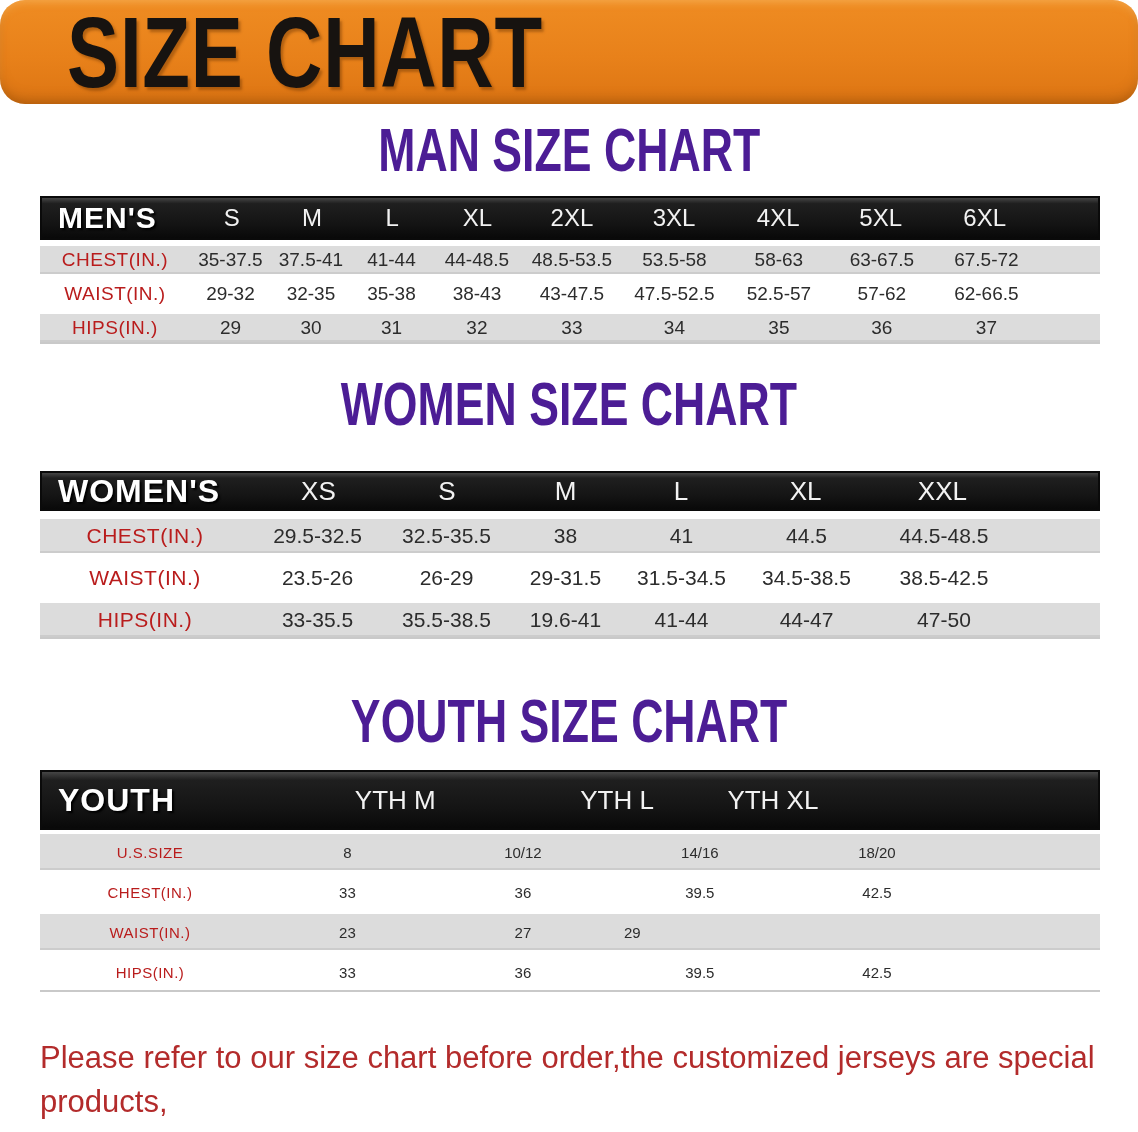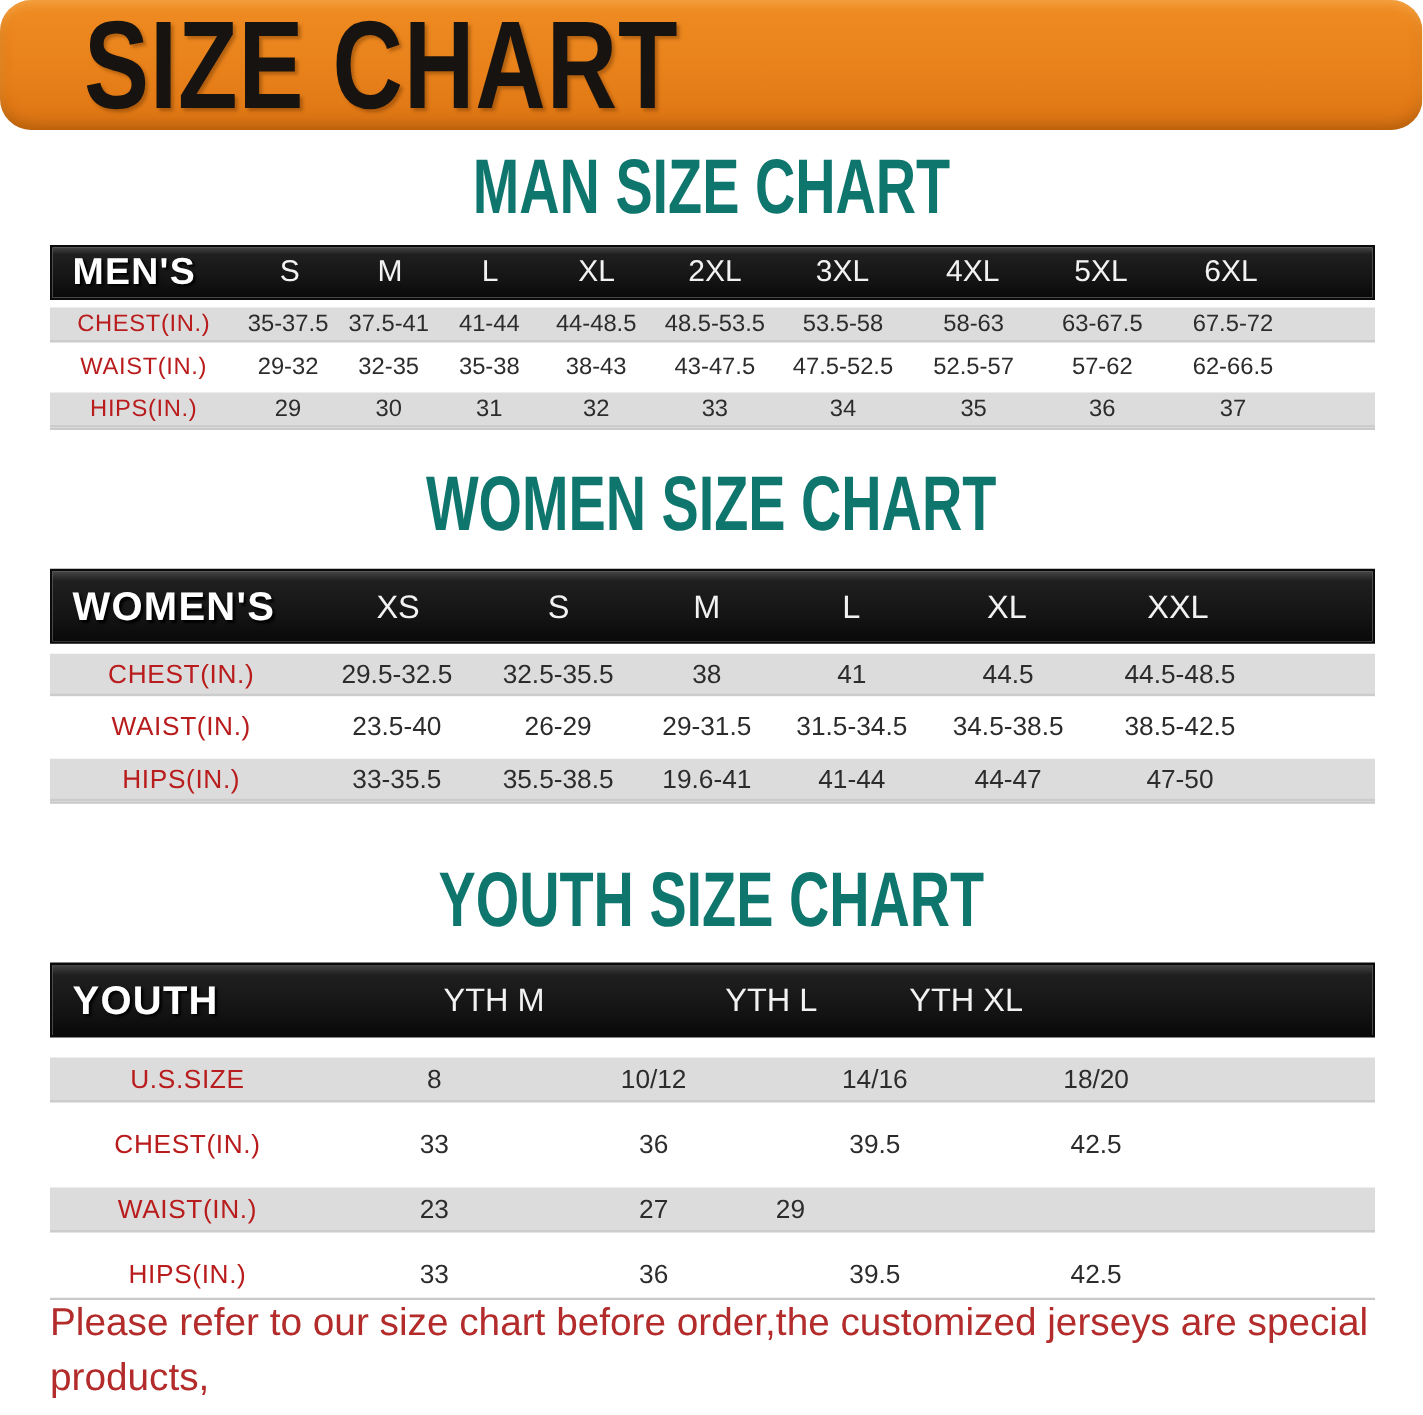--- a/index.html
+++ b/index.html
@@ -16,21 +16,21 @@
   .banner-title{
     font-size:100px;font-weight:700;line-height:104px;color:#171310;
     display:inline-block;transform:scaleX(.78);transform-origin:center;
     letter-spacing:1px;white-space:nowrap;
     text-shadow:3px 3px 3px rgba(95,45,0,.4);
   }
 
   
   .section-heading{
     position:absolute;left:0;width:1138px;text-align:center;
-    font-weight:700;font-size:62px;line-height:52px;color:#0f766e;margin:0;
+    font-weight:700;font-size:62px;line-height:52px;color:#4c1d95;margin:0;
   }
   .section-heading > span{display:inline-block;transform:scaleX(.72);transform-origin:center;white-space:nowrap;}
   .heading-men{top:124px;}
   .heading-women{top:378px;}
   .heading-youth{top:695px;}
 
   
   .size-table{position:absolute;left:40px;width:1060px;border-bottom:2px solid #c9c9c9;}
   .table-men{top:196px;}
   .table-women{top:455px;}
@@ -55,30 +55,30 @@
   
   .table-men .trow{grid-template-columns:14.15% 7.64% 7.55% 7.64% 8.49% 9.43% 9.91% 9.81% 9.62% 15.76%;}
   .table-men .trow > .cell:last-child{padding-right:60px;box-sizing:border-box;}
   .table-men .thead{height:44px;font-size:24px;}
   .table-men .thead .head-label{font-size:30px;}
   .table-men .tdata{height:28px;margin-top:6px;font-size:19px;}
 
   
   .table-women .trow{grid-template-columns:19.81% 12.74% 11.60% 10.85% 11.04% 12.55% 21.41%;}
   .table-women .trow > .cell:last-child{padding-right:85px;box-sizing:border-box;}
-  .table-women .thead{height:60px;font-size:26px;}
+  .table-women .thead{height:40px;font-size:26px;margin-top:16px;}
   .table-women .thead .head-label{font-size:32px;}
   .table-women .tdata{height:34px;margin-top:8px;font-size:21px;}
 
   
   .table-youth .trow{grid-template-columns:20.75% 16.51% 16.60% 16.79% 29.35%;}
   .table-youth .trow > .cell:last-child{padding-right:135px;box-sizing:border-box;}
   .table-youth .thead{height:60px;font-size:26px;gap:47px;}
   .table-youth .thead .head-label{font-size:32px;}
-  .table-youth .tdata{height:36px;margin-top:16px;font-size:21px;}
+  .table-youth .tdata{height:36px;margin-top:4px;font-size:15px;}
 
   
   .footer-note{
     position:absolute;left:40px;top:1036px;width:1080px;
     color:#b32b2b;font-size:31px;line-height:44px;letter-spacing:0;
   }
 </style>
 </head>
 <body>
 
@@ -159,21 +159,21 @@
         <div class="cell label-cell">CHEST(IN.)</div>
         <div class="cell value-cell">29.5-32.5</div>
         <div class="cell value-cell">32.5-35.5</div>
         <div class="cell value-cell">38</div>
         <div class="cell value-cell">41</div>
         <div class="cell value-cell">44.5</div>
         <div class="cell value-cell">44.5-48.5</div>
       </div>
       <div class="trow tdata white">
         <div class="cell label-cell">WAIST(IN.)</div>
-        <div class="cell value-cell">23.5-40</div>
+        <div class="cell value-cell">23.5-26</div>
         <div class="cell value-cell">26-29</div>
         <div class="cell value-cell">29-31.5</div>
         <div class="cell value-cell">31.5-34.5</div>
         <div class="cell value-cell">34.5-38.5</div>
         <div class="cell value-cell">38.5-42.5</div>
       </div>
       <div class="trow tdata gray">
         <div class="cell label-cell">HIPS(IN.)</div>
         <div class="cell value-cell">33-35.5</div>
         <div class="cell value-cell">35.5-38.5</div>

